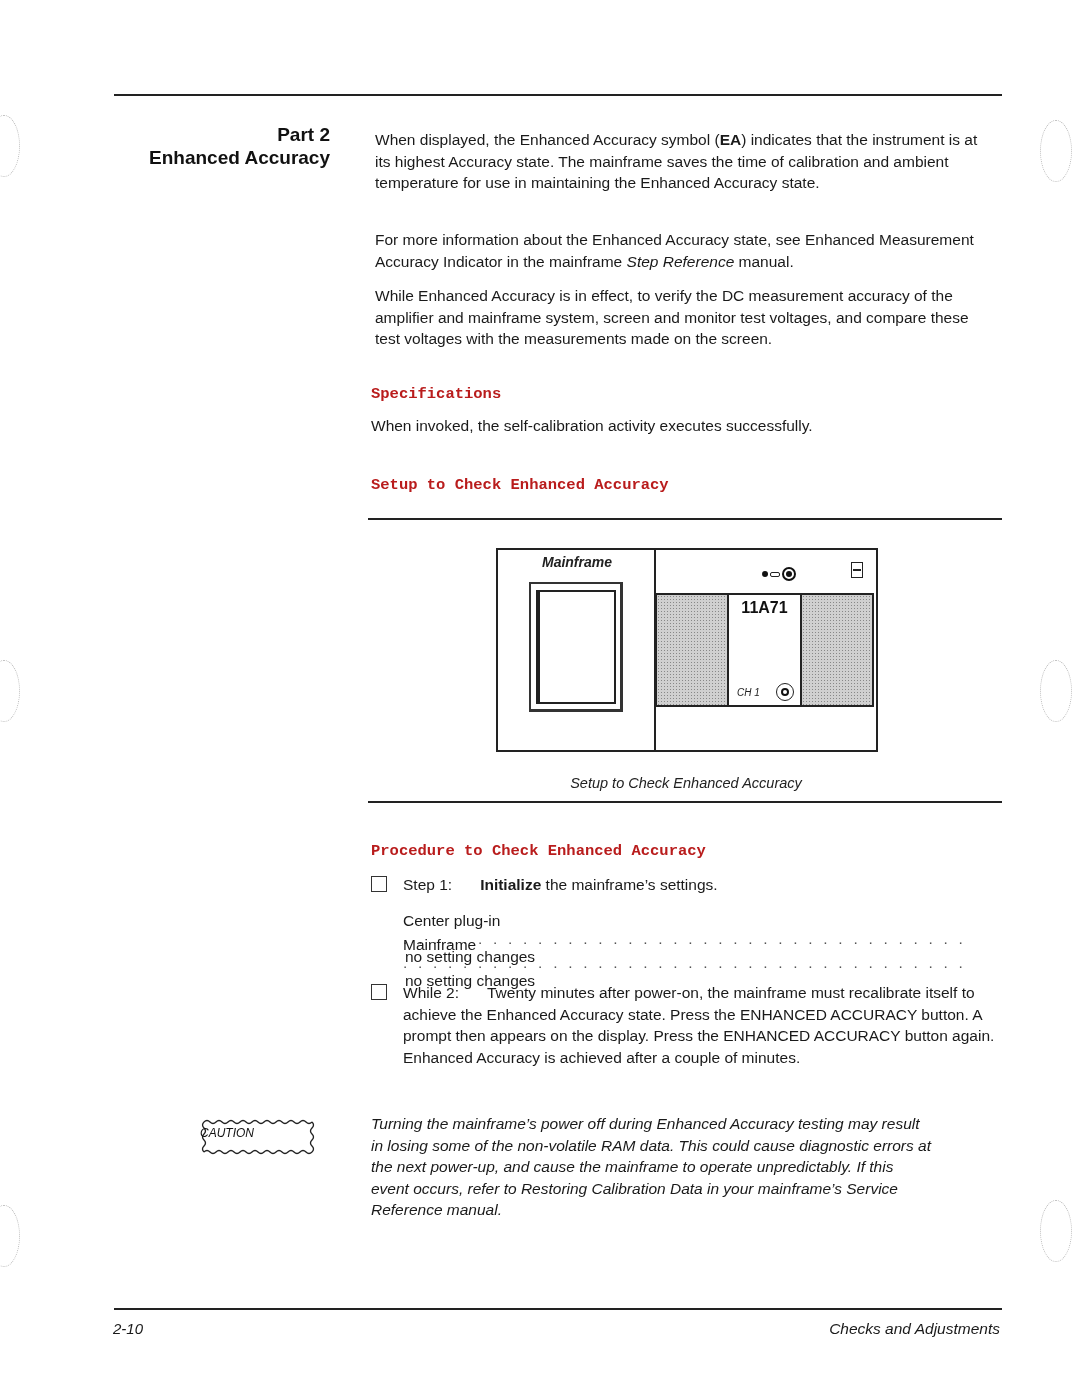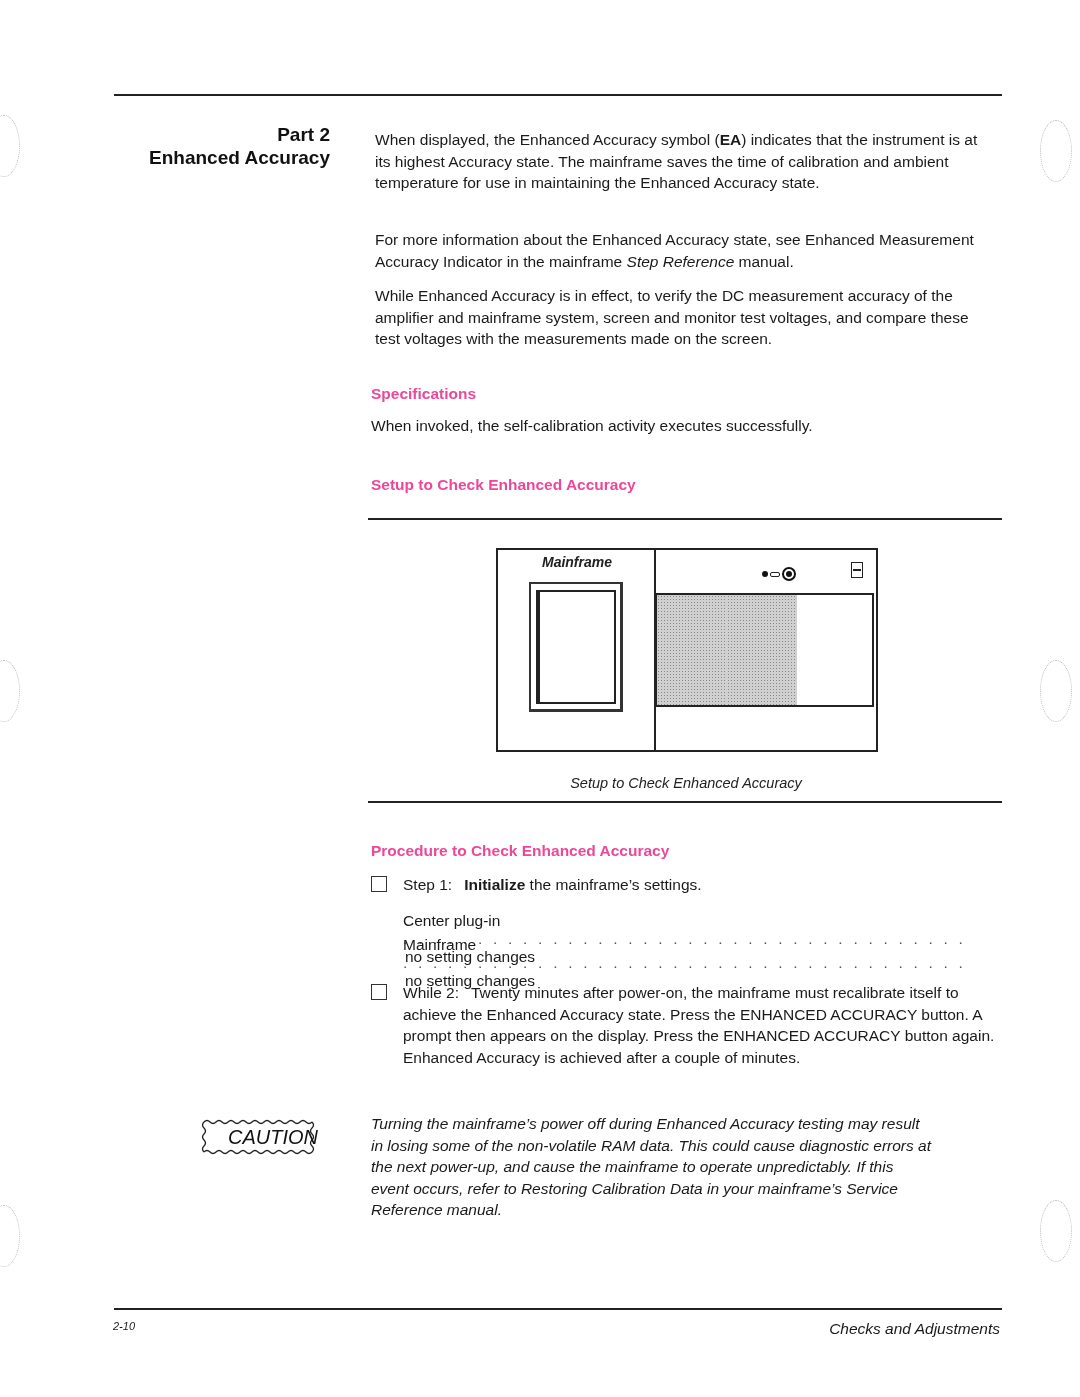--- a/index.html
+++ b/index.html
@@ -5,21 +5,21 @@
   html, body { margin: 0; padding: 0; }
   body {
     width: 1080px; height: 1397px; position: relative; background: #ffffff;
     font-family: "Liberation Sans", sans-serif; color: #1a1a1a; overflow: hidden;
   }
   .rule { position: absolute; height: 2px; background: #222; }
 
   .side-title { position: absolute; right: 750px; text-align: center; font-weight: bold; font-size: 19px; color: #111; }
   .body-text { position: absolute; left: 371px; width: 630px; font-size: 15.5px; line-height: 21.5px; color: #1a1a1a; }
   .body-text p { margin: 4px; }
-  .sub-head { position: absolute; left: 371px; font-weight: bold; font-size: 15.5px; color: #ec4899; }
+  .sub-head { position: absolute; left: 371px; font-weight: bold; font-size: 15.5px; color: #b91c1c; font-family: Liberation Mono, monospace; }
   b { font-weight: bold; }
   i { font-style: italic; }
 
   
   .diagram { position: absolute; left: 496px; top: 548px; width: 382px; height: 204px; border: 2px solid #222; box-sizing: border-box; background: #fff; }
   .mf-panel { position: absolute; left: 0; top: 0; width: 158px; height: 100%; border-right: 2px solid #222; box-sizing: border-box; }
   .mf-label { position: absolute; left: 0; width: 158px; top: 4px; text-align: center; font-style: italic; font-weight: bold; font-size: 14px; color: #222; }
   .mf-screen-outer { position: absolute; left: 31px; top: 32px; width: 94px; height: 130px; border: 2px solid #333; border-right-width: 3px; border-bottom-width: 3px; box-sizing: border-box; }
   .mf-screen-inner { position: absolute; left: 5px; top: 6px; right: 4px; bottom: 5px; border: 2px solid #222; border-left-width: 4px; box-sizing: border-box; background: #fff; }
   .indicator { position: absolute; left: 264px; top: 17px; display: flex; align-items: center; gap: 2px; }
@@ -35,32 +35,32 @@
   .plugin-name { position: absolute; top: 4px; left: 0; right: 0; text-align: center; font-weight: bold; font-size: 16px; color: #111; }
   .ch-label { position: absolute; left: 8px; bottom: 7px; font-style: italic; font-size: 10px; color: #222; }
   .bnc { position: absolute; right: 6px; bottom: 4px; width: 18px; height: 18px; border-radius: 50%; border: 1.5px solid #222; box-sizing: border-box; display: flex; align-items: center; justify-content: center; }
   .bnc::after { content: ""; width: 8px; height: 8px; border-radius: 50%; border: 2px solid #111; box-sizing: border-box; }
 
   .caption { position: absolute; left: 371px; width: 630px; text-align: center; font-style: italic; font-size: 14.5px; color: #222; }
 
   .step { position: absolute; left: 371px; width: 630px; }
   .checkbox { position: absolute; left: 0; top: 2px; width: 16px; height: 16px; border: 1.5px solid #333; box-sizing: border-box; background: #fff; }
   .step-text { position: absolute; left: 32px; width: 598px; font-size: 15.5px; line-height: 21.5px; color: #1a1a1a; }
-  .step-text .lbl { margin-right: 12px; }
+  .step-text .lbl { margin-right: 28px; }
 
   .setting-row { position: absolute; left: 403px; width: 570px; display: flex; font-size: 15.5px; color: #1a1a1a; flex-direction: column; }
   .setting-row .name { white-space: nowrap; padding-right: 10px; }
   .setting-row .leader { flex: 1; overflow: hidden; white-space: nowrap; letter-spacing: 3.2px; color: #555; }
   .setting-row .value { white-space: nowrap; padding-left: 2px; }
 
   .caution-badge { position: absolute; left: 200px; top: 1119px; width: 118px; height: 36px; }
-  .caution-label { position: absolute; left: 0; right: 0; top: 7px; text-align: right; font-style: italic; font-size: 20px; color: #111; }
+  .caution-label { position: absolute; left: 0; right: 0; top: 7px; text-align: left; font-style: italic; font-size: 12px; color: #111; }
   .caution-text { position: absolute; left: 371px; top: 1113px; width: 560px; font-style: italic; font-size: 15.5px; line-height: 21.5px; color: #1a1a1a; }
 
-  .footer-left { position: absolute; left: 113px; top: 1320px; font-style: italic; font-size: 11px; color: #1a1a1a; }
+  .footer-left { position: absolute; left: 113px; top: 1320px; font-style: italic; font-size: 15px; color: #1a1a1a; }
   .footer-right { position: absolute; right: 80px; top: 1320px; font-style: italic; font-size: 15.5px; color: #1a1a1a; }
 
   .binder-hole { position: absolute; width: 30px; height: 60px; border: 1px dotted #bbb; border-radius: 50%; }
 </style>
 </head>
 <body>
 
 <div class="binder-hole" style="left:-12px; top:115px;"></div>
 <div class="binder-hole" style="left:1040px; top:120px;"></div>
 <div class="binder-hole" style="left:-12px; top:660px;"></div>
@@ -97,20 +97,25 @@
     </div>
   </div>
   <div class="indicator">
     <div class="dot"></div>
     <div class="dash"></div>
     <div class="ring"></div>
   </div>
   <div class="switch"></div>
   <div class="slots">
     <div class="slot-shaded"></div>
+    <div class="slot-plugin">
+      <div class="plugin-name">11A71</div>
+      <div class="ch-label">CH 1</div>
+      <div class="bnc"></div>
+    </div>
     <div class="slot-shaded"></div>
   </div>
 </div>
 
 <div class="caption" style="top:775px;">Setup to Check Enhanced Accuracy</div>
 <div class="rule" style="left:368px; top:801px; width:634px;"></div>
 
 <div class="sub-head" style="top:842px;text-align:right;">Procedure to Check Enhanced Accuracy</div>
 
 <div class="step" style="top:874px;">

